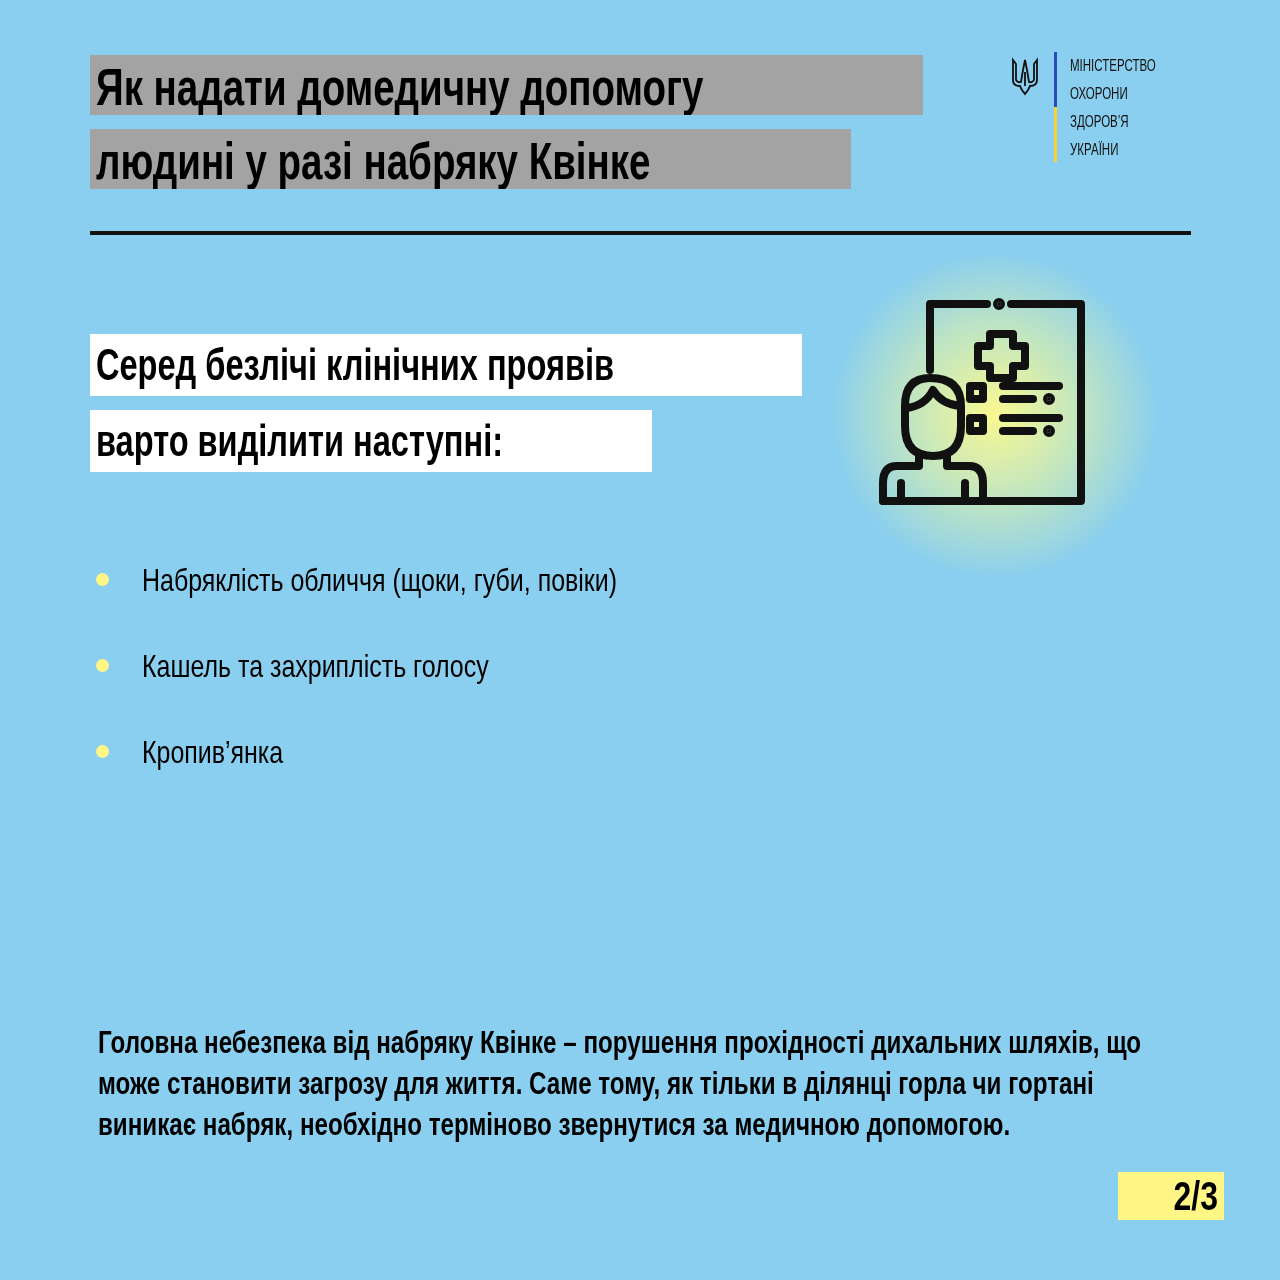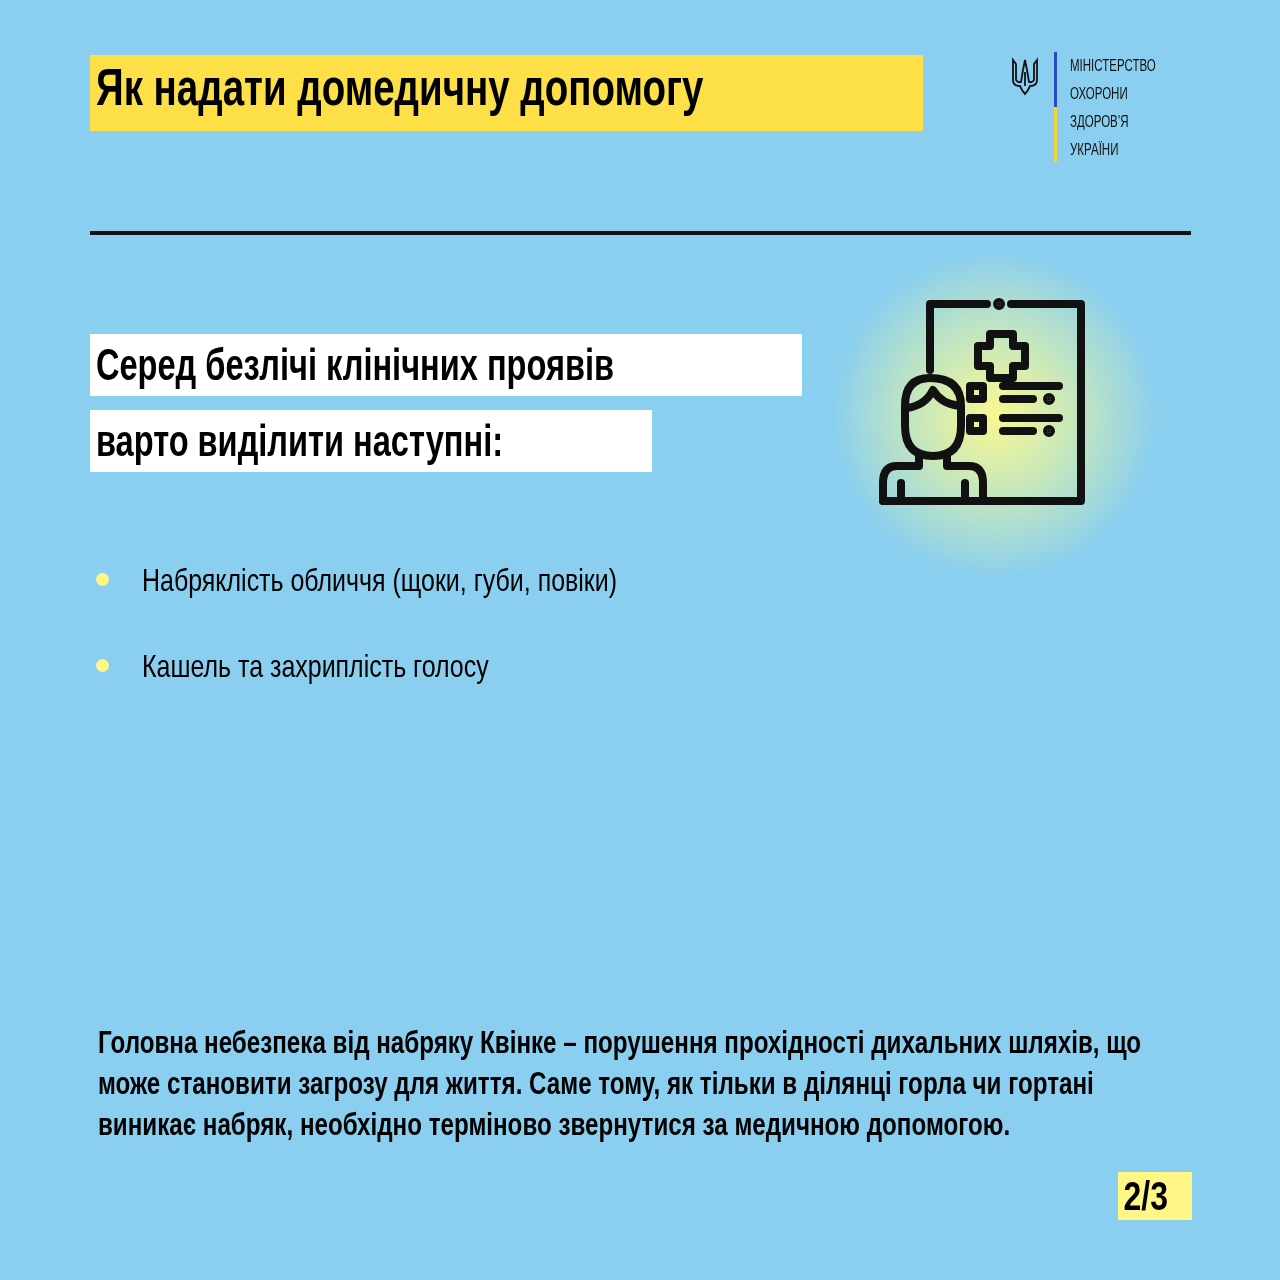--- a/index.html
+++ b/index.html
@@ -7,26 +7,26 @@
     width: 1280px; height: 1280px;
     background: #8acfef;
     position: relative;
     overflow: hidden;
     font-family: "Liberation Sans", "DejaVu Sans", sans-serif;
     color: #000;
   }
   .cond { display: inline-block; transform-origin: left center; }
   .title-wrap { position: absolute; left: 90px; top: 55px; }
   .title-line {
-    background: #fde047;
+    background: #a3a3a3;
     display: inline-block;
     font-weight: bold;
     font-size: 52px;
     line-height: 64px;
-    height: 76px;
+    height: 60px;
     padding: 0 6px 0 6px;
     margin-bottom: 10px;
     white-space: nowrap;
     overflow: hidden;
   }
   .title-line .cond { transform: scaleX(0.74); }
   .logo { position: absolute; left: 1010px; top: 52px; display: flex; }
   .trident { width: 30px; height: 40px; margin-top: 4px; }
   .logo-bar { width: 3px; height: 110px; margin-left: 14px; margin-right: 13px;
     background: linear-gradient(#2a4bbd 0%, #2a4bbd 50%, #f6d533 50%, #f6d533 100%); }
@@ -49,28 +49,29 @@
     border-radius: 50%;
     background: radial-gradient(circle, rgba(255,250,140,0.95) 0%, rgba(220,240,170,0.7) 35%, rgba(138,207,239,0) 70%); }
   .icon { position: absolute; left: 875px; top: 298px; width: 220px; height: 215px; }
   .bullets { position: absolute; left: 96px; top: 515px; width: 1060px; }
   .bullet { position: relative; padding-left: 46px; font-size: 32px; line-height: 42px; margin-bottom: 24px; margin-top: 44px; }
   .bullet .dot { position: absolute; left: 0; top: 14px; width: 13px; height: 13px; border-radius: 50%; background: #fff685; }
   .bullet .txt { display: block; transform: scaleX(0.78); transform-origin: left center; width: 128%; }
   .footer { position: absolute; left: 98px; top: 1022px; width: 1380px; font-weight: bold; font-size: 31px; line-height: 41px;
     transform: scaleX(0.78); transform-origin: left top; }
   .page { position: absolute; left: 1118px; top: 1172px; background: #fff685; height: 48px; width: 74px;
-    font-weight: bold; font-size: 40px; line-height: 48px; text-align: left; }
+    font-weight: bold; font-size: 40px; line-height: 48px; text-align: right; padding-left: 32px; }
   .page .cond { transform: scaleX(0.8); transform-origin: center; }
 </style>
 </head>
 <body>
 
 <div class="title-wrap">
   <div class="title-line"><span class="cond">Як надати домедичну допомогу</span></div><br>
+  <div class="title-line"><span class="cond">людині у разі набряку Квінке</span></div>
 </div>
 
 <div class="logo">
   <svg class="trident" viewBox="0 0 30 40">
     <path d="M3 4 L3 24 Q3 30 10 30 L12 34 L15 38 L18 34 L20 30 Q27 30 27 24 L27 4 L24 8 L24 24 Q22 27 19 26 L17 14 L15 4 L13 14 L11 26 Q8 27 6 24 L6 8 Z" fill="none" stroke="#111" stroke-width="1.8"></path>
     <path d="M15 16 L15 30" stroke="#111" stroke-width="1.8"></path>
   </svg>
   <div class="logo-bar"></div>
   <div class="logo-text">
     <span class="cond">МІНІСТЕРСТВО</span>
@@ -111,17 +112,21 @@
 
 <div class="bullets">
   <div class="bullet">
       <span class="dot"></span>
       <span class="txt">Набряклість обличчя (щоки, губи, повіки)</span>
     </div>
   <div class="bullet">
       <span class="dot"></span>
       <span class="txt">Кашель та захриплість голосу</span>
     </div>
+  <div class="bullet">
+      <span class="dot"></span>
+      <span class="txt">Кропив’янка</span>
+    </div>
 </div>
 
 <div class="footer">Головна небезпека від набряку Квінке – порушення прохідності дихальних шляхів, що може становити загрозу для життя. Саме тому, як тільки в ділянці горла чи гортані виникає набряк, необхідно терміново звернутися за медичною допомогою.</div>
 
 <div class="page"><span class="cond">2/3</span></div>
 
 </body></html>

